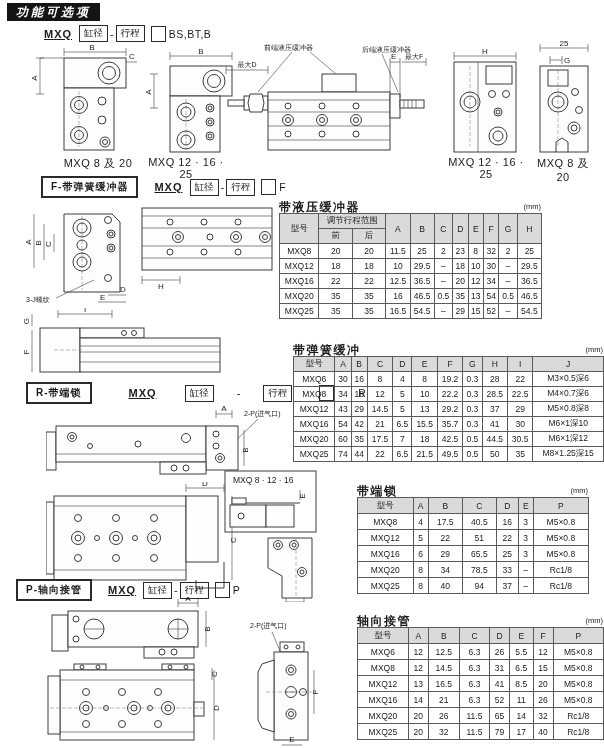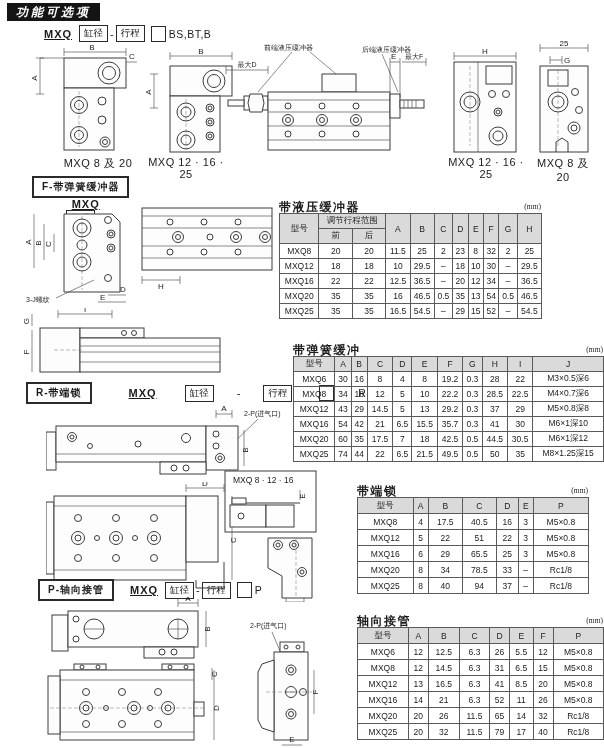--- a/index.html
+++ b/index.html
@@ -18,21 +18,21 @@
   .draw{position:absolute;}
   .s{stroke:#3c3c3c;fill:none;stroke-width:1;}
   .sf{stroke:#3c3c3c;fill:#fdfdfd;stroke-width:1;}
   .thin{stroke-width:.6;}
   .cl{stroke:#777;stroke-width:.5;stroke-dasharray:4 2;fill:none;}
   svg text{font-size:8px;fill:#1b1b1b;}
   svg text.cjk{font-size:7px;}
   .tbl-wrap{position:absolute;}
   .tbl-head{position:relative;height:14px;margin-bottom:2px;}
   .tbl-title{font-weight:bold;font-size:12px;letter-spacing:1.5px;}
-  .tbl-unit{position:absolute;right:1px;bottom:0;font-size:7.5px;color:#222;font-family:Liberation Serif, serif;}
+  .tbl-unit{position:absolute;right:1px;bottom:0;font-size:7.5px;color:#222;}
   table.dtable{border-collapse:collapse;width:100%;}
   .dtable th,.dtable td{border:1px solid #5a5a5a;text-align:center;padding:0 1px;
       font-size:8.5px;height:15px;white-space:nowrap;overflow:hidden;}
   .dtable th{background:#dadada;font-weight:normal;font-size:8.5px;}
   .dtable td:first-child{font-size:8.5px;}
   .t-small th,.t-small td{height:14px;}
 </style>
 </head>
 <body>
 
@@ -186,21 +186,21 @@
       <circle cx="46" cy="88" r="3" class="s"></circle>
     <polyline points="28,112 28,102 34,98 40,102 40,112" class="s"></polyline>
     <line x1="30" y1="30" x2="30" y2="108" class="cl"></line>
   </svg>
 
   <div class="caption" style="left:58px;top:156px;width:80px;">MXQ 8 及 20</div>
   <div class="caption" style="left:140px;top:156px;width:92px;">MXQ 12 · 16 · 25</div>
   <div class="caption" style="left:442px;top:156px;width:88px;">MXQ 12 · 16 · 25</div>
   <div class="caption" style="left:530px;top:156px;width:66px;">MXQ 8 及 20</div>
 
-  <div class="opt-row" style="left:32px;top:176px;flex-direction:column;">
+  <div class="opt-row" style="left:41px;top:176px;">
     <span class="opt-box">F-带弹簧缓冲器</span>
     <span class="mxq">MXQ</span>
     <span class="code-box">缸径</span>
     <span class="dash">-</span>
     <span class="code-box">行程</span>
     <span class="code-empty"></span>
     <span class="suffix">F</span>
   </div>
 
   <svg class="draw" style="left:24px;top:200px;" width="112" height="106">
@@ -359,21 +359,21 @@
     <circle cx="18" cy="9" r="4.5" class="s"></circle>
       <circle cx="18" cy="9" r="2" class="s"></circle>
     <circle cx="34" cy="9" r="4.5" class="s"></circle>
       <circle cx="34" cy="9" r="2" class="s"></circle>
     <circle cx="42" cy="36" r="4.5" class="s"></circle>
       <circle cx="42" cy="36" r="2" class="s"></circle>
     <line x1="36" y1="2" x2="36" y2="62" class="cl"></line>
     <polyline points="26,62 26,66 44,66 44,62" class="s thin"></polyline>
   </svg>
 
-  <div class="opt-row" style="left:38px;top:579px;text-align:center;">
+  <div class="opt-row" style="left:16px;top:579px;text-align:center;">
     <span class="opt-box">P-轴向接管</span>
     <span class="mxq">MXQ</span>
     <span class="code-box">缸径</span>
     <span class="dash">-</span>
     <span class="code-box">行程</span>
     <span class="code-empty"></span>
     <span class="suffix">P</span>
   </div>
 
   <svg class="draw" style="left:50px;top:597px;" width="172" height="64">

